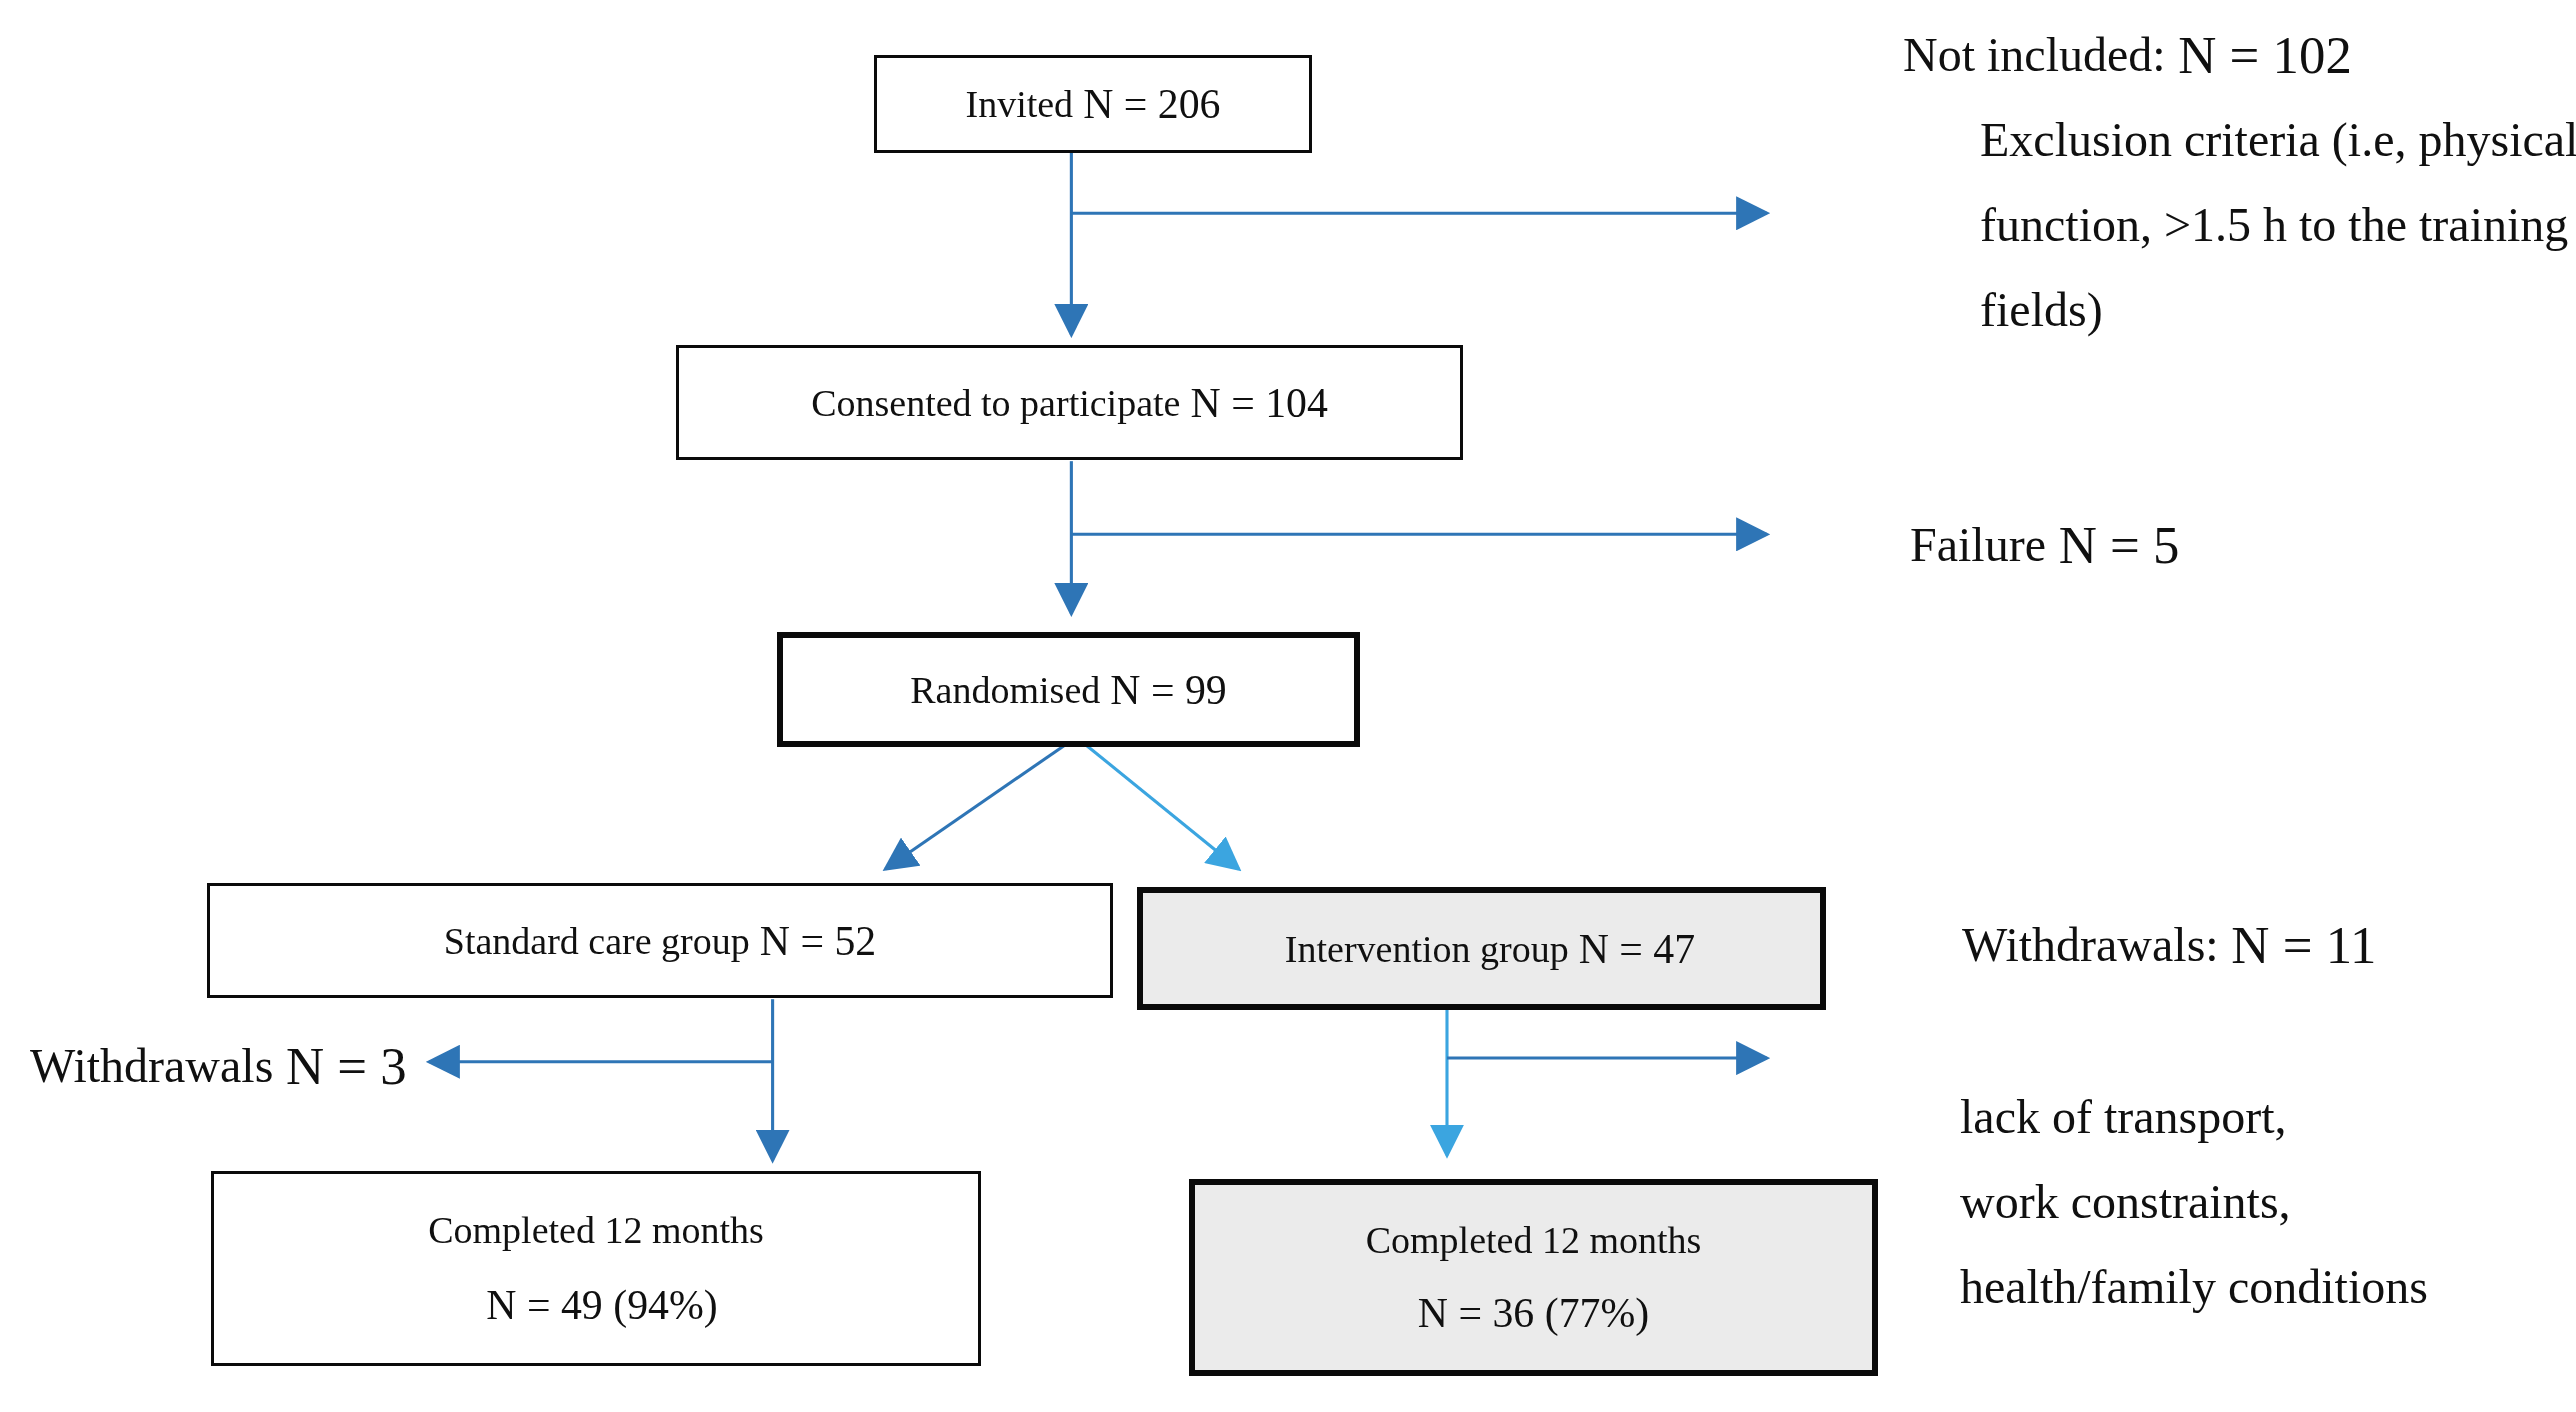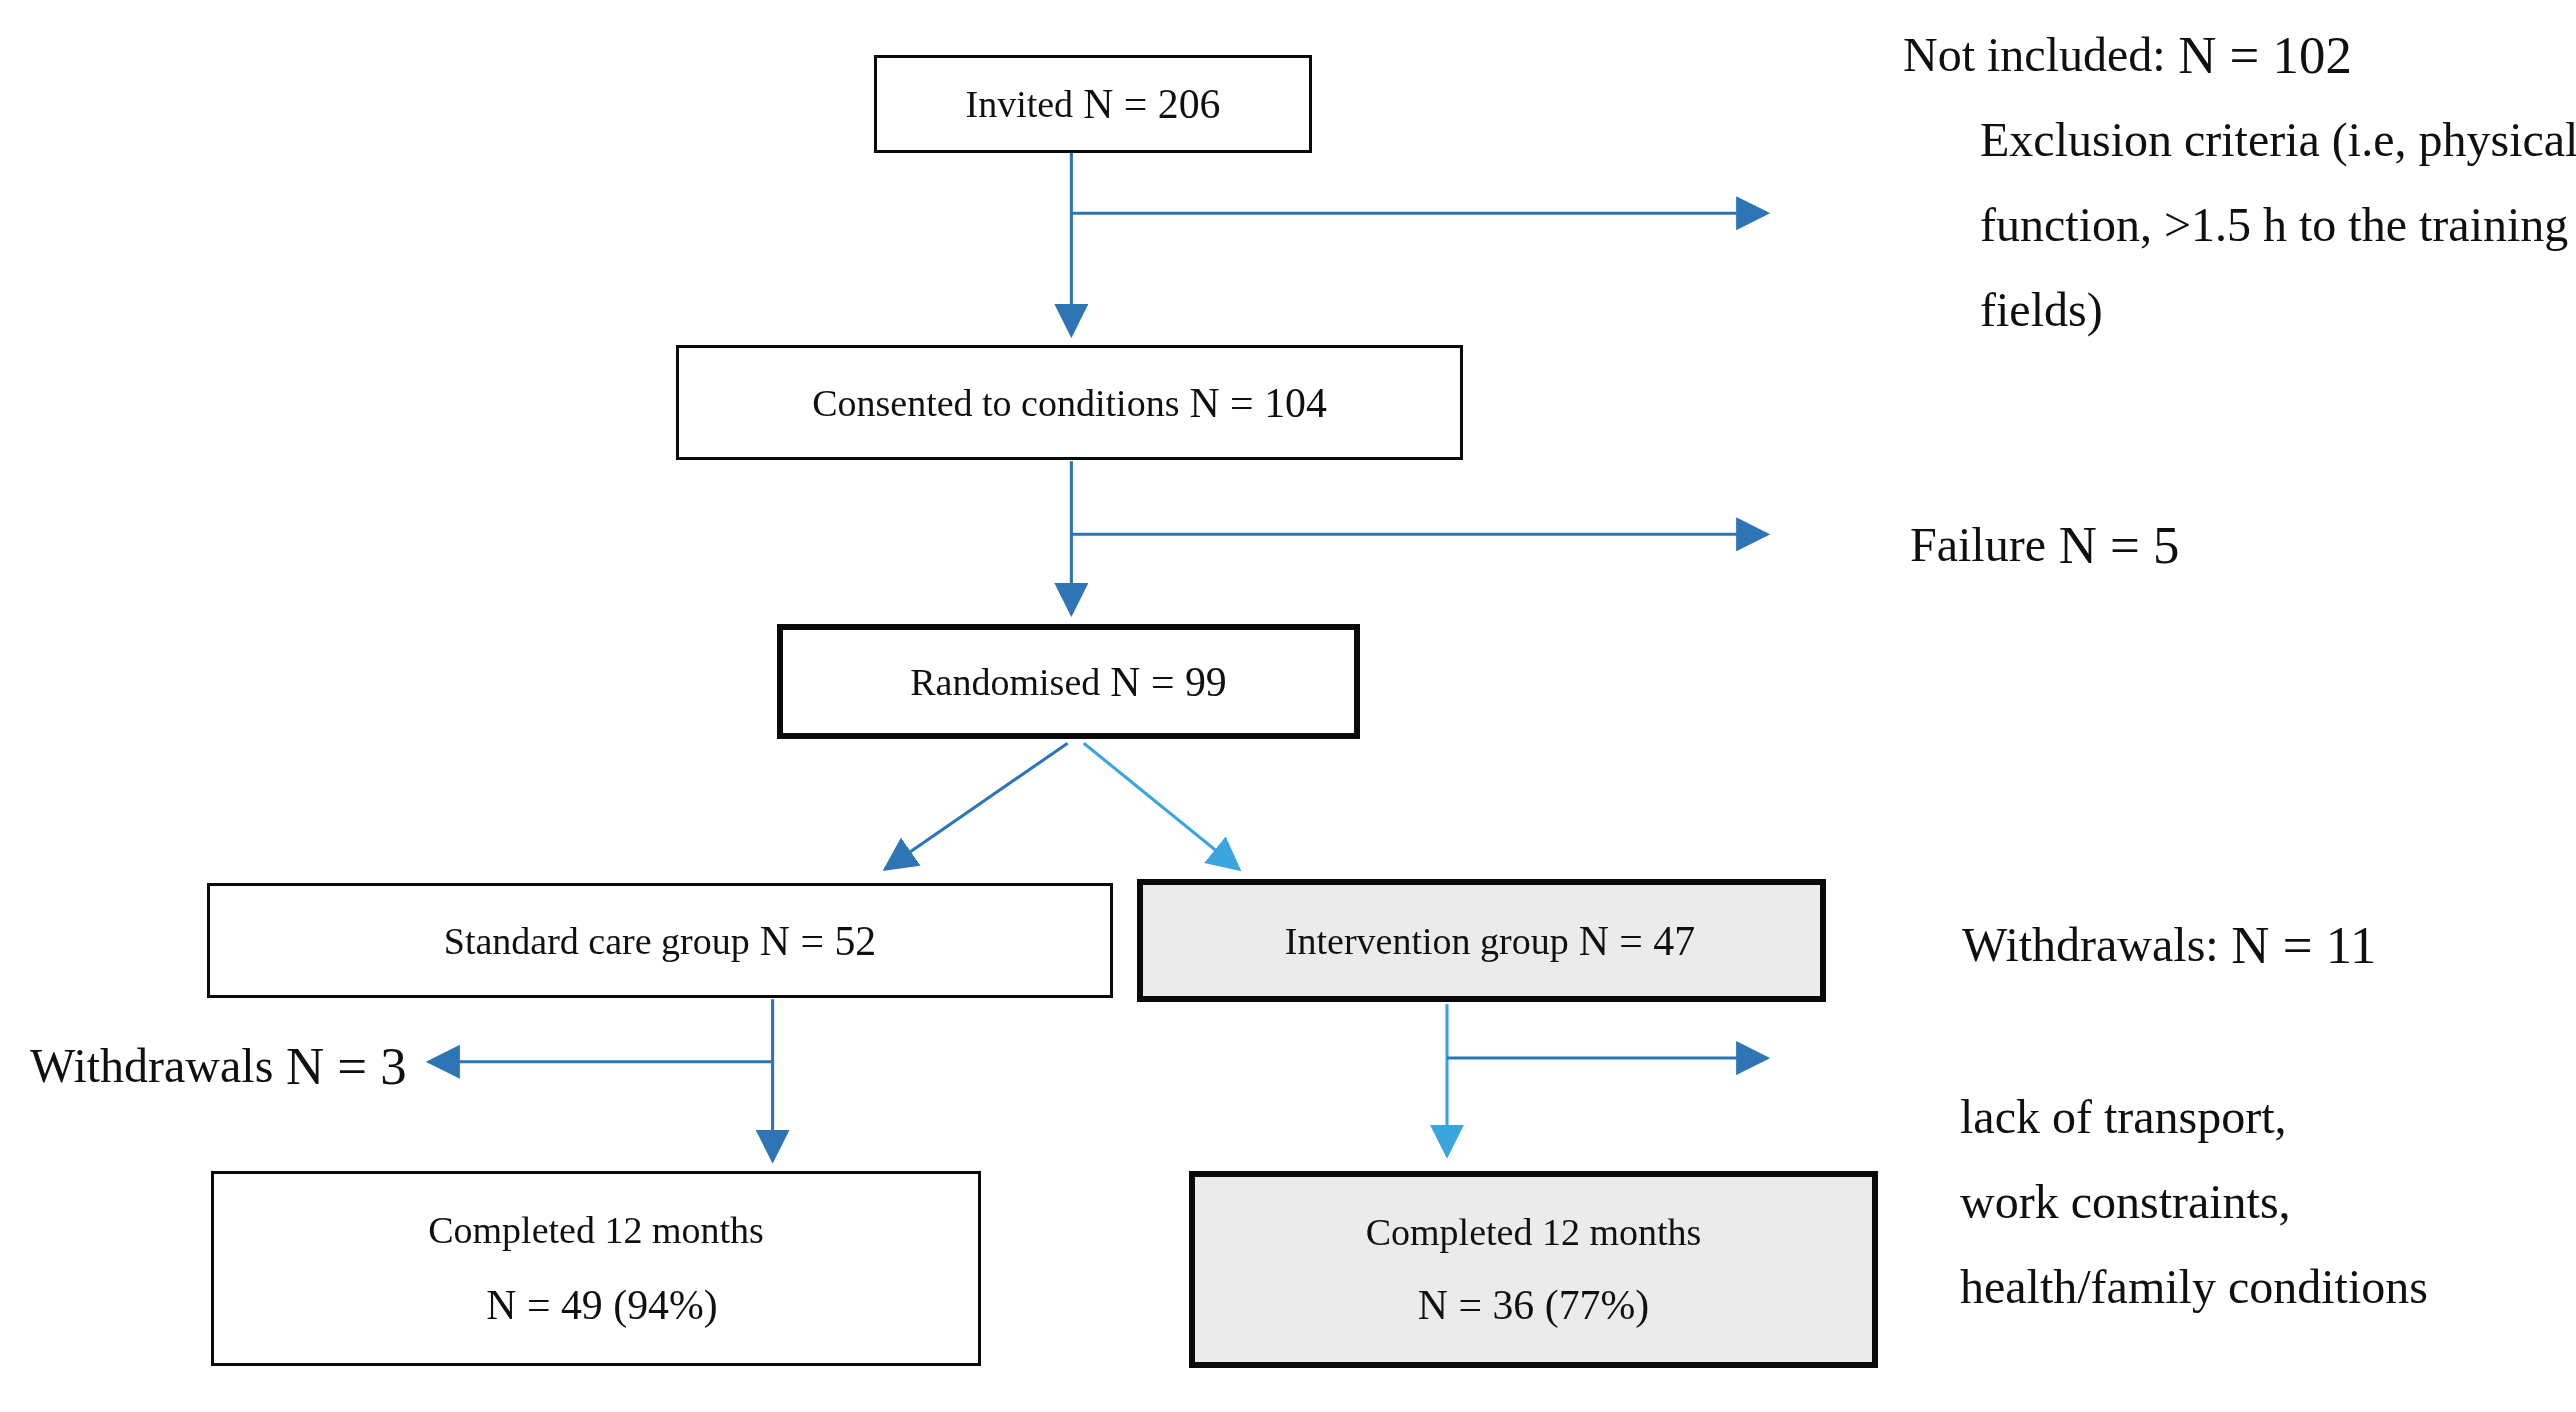--- a/index.html
+++ b/index.html
@@ -22,21 +22,21 @@
     box-sizing: border-box;
     background: #ffffff;
     border: 3.7px solid #0a0a0a;
     display: flex;
     align-items: center;
     justify-content: center;
     text-align: center;
     font-size: 38px;
     white-space: nowrap;
   }
-  .fbox.thick { border-width: 6.8px; }
+  .fbox.thick { border-width: 6.8px; margin-top: 8px; }
   .fbox.gray  { background: #EBEBEB; }
   .fbox.two-line {
     flex-direction: column;
     justify-content: space-evenly;
     padding: 6.2px 0;
   }
   .nbig { font-size: 1.1em; margin-left: 0.24em; }
   .ann {
     position: absolute;
     font-size: 48px;
@@ -79,21 +79,21 @@
     <line x1="2334" y1="1620" x2="2334" y2="1864" stroke="#3BA5E0" stroke-width="5" marker-end="url(#ah-light)"></line>
     <line x1="2334" y1="1707" x2="2850" y2="1707" stroke="#2E75B6" stroke-width="5" marker-end="url(#ah-dark)"></line>
   </svg>
 
   <div class="fbox" style="left:874px; top:55px; width:438px; height:98px;">
     <span>Invited</span>
       <span class="nbig">N = 206</span>
   </div>
 
   <div class="fbox" style="left:676px; top:345px; width:787px; height:115px;">
-    <span>Consented to conditions</span>
+    <span>Consented to participate</span>
       <span class="nbig">N = 104</span>
   </div>
 
   <div class="fbox thick" style="left:777px; top:624px; width:583px; height:115px;">
     <span>Randomised</span>
       <span class="nbig">N = 99</span>
   </div>
 
   <div class="fbox" style="left:207px; top:883px; width:906px; height:115px;">
     <span>Standard care group</span>

